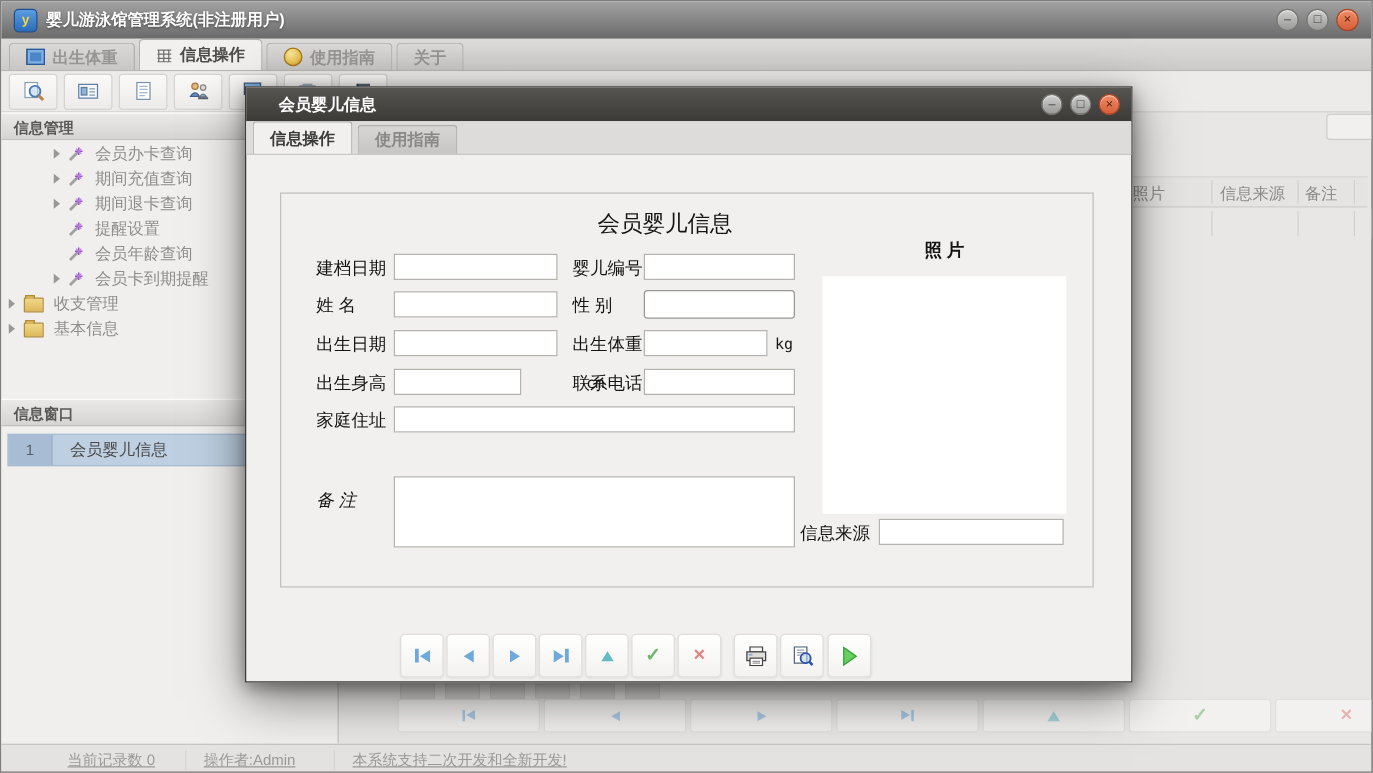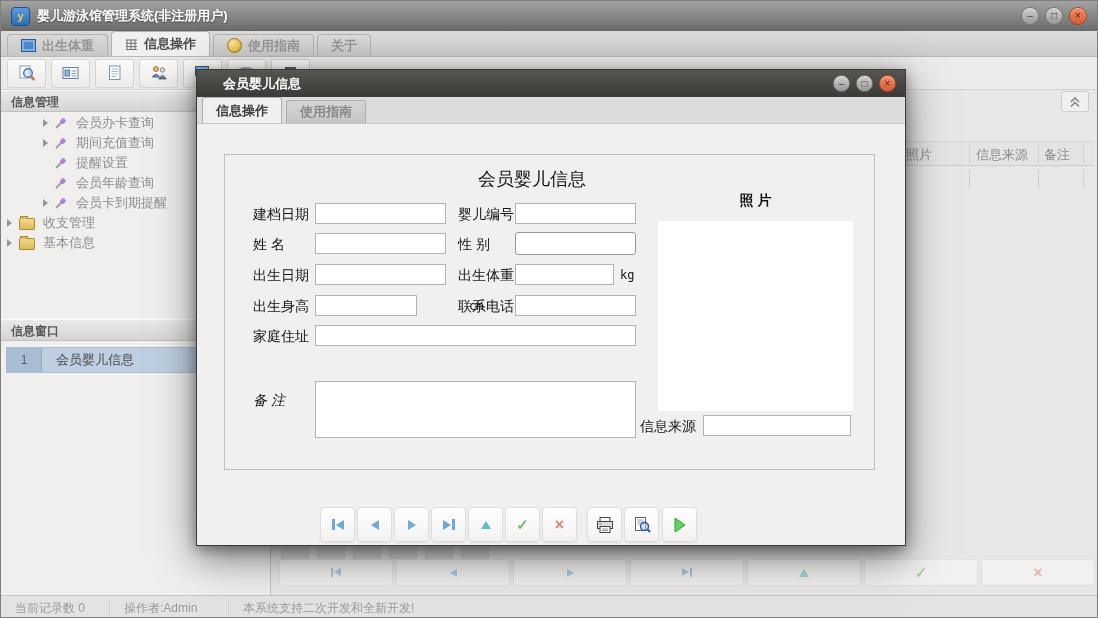--- a/index.html
+++ b/index.html
@@ -1,18 +1,18 @@
 <!DOCTYPE html>
 <html><head>
 <meta charset="utf-8">
 <style>
   html,body{margin:0;padding:0;background:#555;font-family:"Liberation Sans",sans-serif;}
   .window{position:relative;width:1098px;height:618px;background:#e9e7e5;overflow:hidden;
           border:1px solid #7e7e7e;box-sizing:border-box;}
-  .abs{position:absolute;}
+  .abs{position:absolute;padding-left:39px;}
 
   
   .titlebar{left:0;top:0;width:100%;height:30px;background:linear-gradient(#a3a3a3,#6a6a6a);
             display:flex;align-items:center;padding:0 10px;box-sizing:border-box;}
   .app-logo{width:17px;height:17px;border-radius:4px;background:linear-gradient(#5a9de0,#2a6cb8);
             border:1px solid #1c4f8d;color:#f2d24a;font-weight:bold;font-size:11px;
             display:flex;align-items:center;justify-content:center;margin-right:7px;}
   .app-title{color:#fff;font-size:13px;font-weight:bold;text-shadow:0 1px 2px rgba(0,0,0,.45);}
   .win-controls{margin-left:auto;display:flex;gap:6px;}
   .wc{width:16px;height:16px;border-radius:50%;display:flex;align-items:center;justify-content:center;
@@ -77,21 +77,21 @@
   .ghost-strip div{width:26px;height:10px;background:#b8b6b4;border:1px solid #9a9896;}
 
   .bottom-nav{left:278px;top:558px;width:816px;height:27px;display:flex;gap:3px;}
   .bn{flex:1;background:#f2f1ef;border:1px solid #e2e0de;border-radius:3px;
       display:flex;align-items:center;justify-content:center;gap:1px;}
   .pale{opacity:.55;}
 
   
   .statusbar{left:0;top:594px;width:100%;height:24px;background:#e5e3e1;border-top:1px solid #c8c6c4;
              display:flex;align-items:center;font-size:12px;color:#9c9a98;box-sizing:border-box;}
-  .sb-cell{padding:0 14px;border-right:1px solid #d6d4d2;height:16px;line-height:16px;}
+  .sb-cell{padding:0 14px;border-right:1px solid #d6d4d2;height:16px;line-height:16px;text-decoration:underline;}
   .sb-cell:last-child{border-right:none;}
 
   
   .dialog{left:195px;top:68px;width:710px;height:477px;background:#f1f0ee;border:1px solid #3c3a38;
           box-shadow:0 12px 38px rgba(0,0,0,.5),0 4px 12px rgba(0,0,0,.35);box-sizing:border-box;z-index:10;}
   .dlg-titlebar{position:absolute;left:0;top:0;width:100%;height:27px;
                 background:linear-gradient(#575550,#3c3a37);display:flex;align-items:center;
                 padding:0 9px 0 26px;box-sizing:border-box;}
   .dlg-title{color:#fff;font-size:13px;font-weight:bold;}
   .dlg-tabs{position:absolute;left:0;top:27px;width:100%;height:27px;background:#dedcda;
@@ -241,20 +241,31 @@
         <svg width="15" height="14">
             <line x1="3" y1="12" x2="10" y2="5" stroke="#a0a0a0" stroke-width="2.2"></line>
             <line x1="10" y1="2" x2="10" y2="8" stroke="#9955cc" stroke-width="1.2"></line>
             <line x1="7" y1="5" x2="13" y2="5" stroke="#9955cc" stroke-width="1.2"></line>
             <line x1="7.9" y1="2.9" x2="12.1" y2="7.1" stroke="#b580dd" stroke-width="1"></line>
             <line x1="12.1" y1="2.9" x2="7.9" y2="7.1" stroke="#b580dd" stroke-width="1"></line>
           </svg>
         <span class="t-label">期间充值查询</span>
       </div>
       <div class="tree-item q">
+        <span class="t-arrow"></span>
+        <svg width="15" height="14">
+            <line x1="3" y1="12" x2="10" y2="5" stroke="#a0a0a0" stroke-width="2.2"></line>
+            <line x1="10" y1="2" x2="10" y2="8" stroke="#9955cc" stroke-width="1.2"></line>
+            <line x1="7" y1="5" x2="13" y2="5" stroke="#9955cc" stroke-width="1.2"></line>
+            <line x1="7.9" y1="2.9" x2="12.1" y2="7.1" stroke="#b580dd" stroke-width="1"></line>
+            <line x1="12.1" y1="2.9" x2="7.9" y2="7.1" stroke="#b580dd" stroke-width="1"></line>
+          </svg>
+        <span class="t-label">期间退卡查询</span>
+      </div>
+      <div class="tree-item q">
         <span class="t-arrow hidden"></span>
         <svg width="15" height="14">
             <line x1="3" y1="12" x2="10" y2="5" stroke="#a0a0a0" stroke-width="2.2"></line>
             <line x1="10" y1="2" x2="10" y2="8" stroke="#9955cc" stroke-width="1.2"></line>
             <line x1="7" y1="5" x2="13" y2="5" stroke="#9955cc" stroke-width="1.2"></line>
             <line x1="7.9" y1="2.9" x2="12.1" y2="7.1" stroke="#b580dd" stroke-width="1"></line>
             <line x1="12.1" y1="2.9" x2="7.9" y2="7.1" stroke="#b580dd" stroke-width="1"></line>
           </svg>
         <span class="t-label">提醒设置</span>
       </div>

